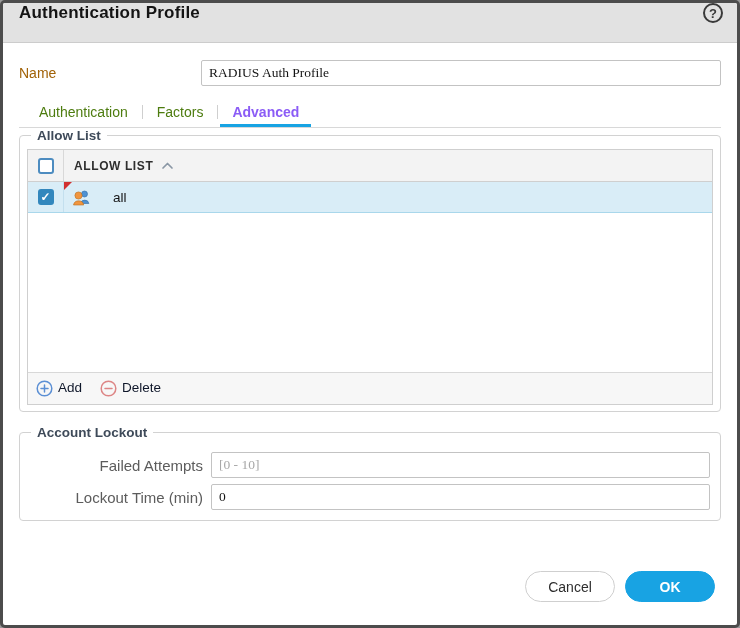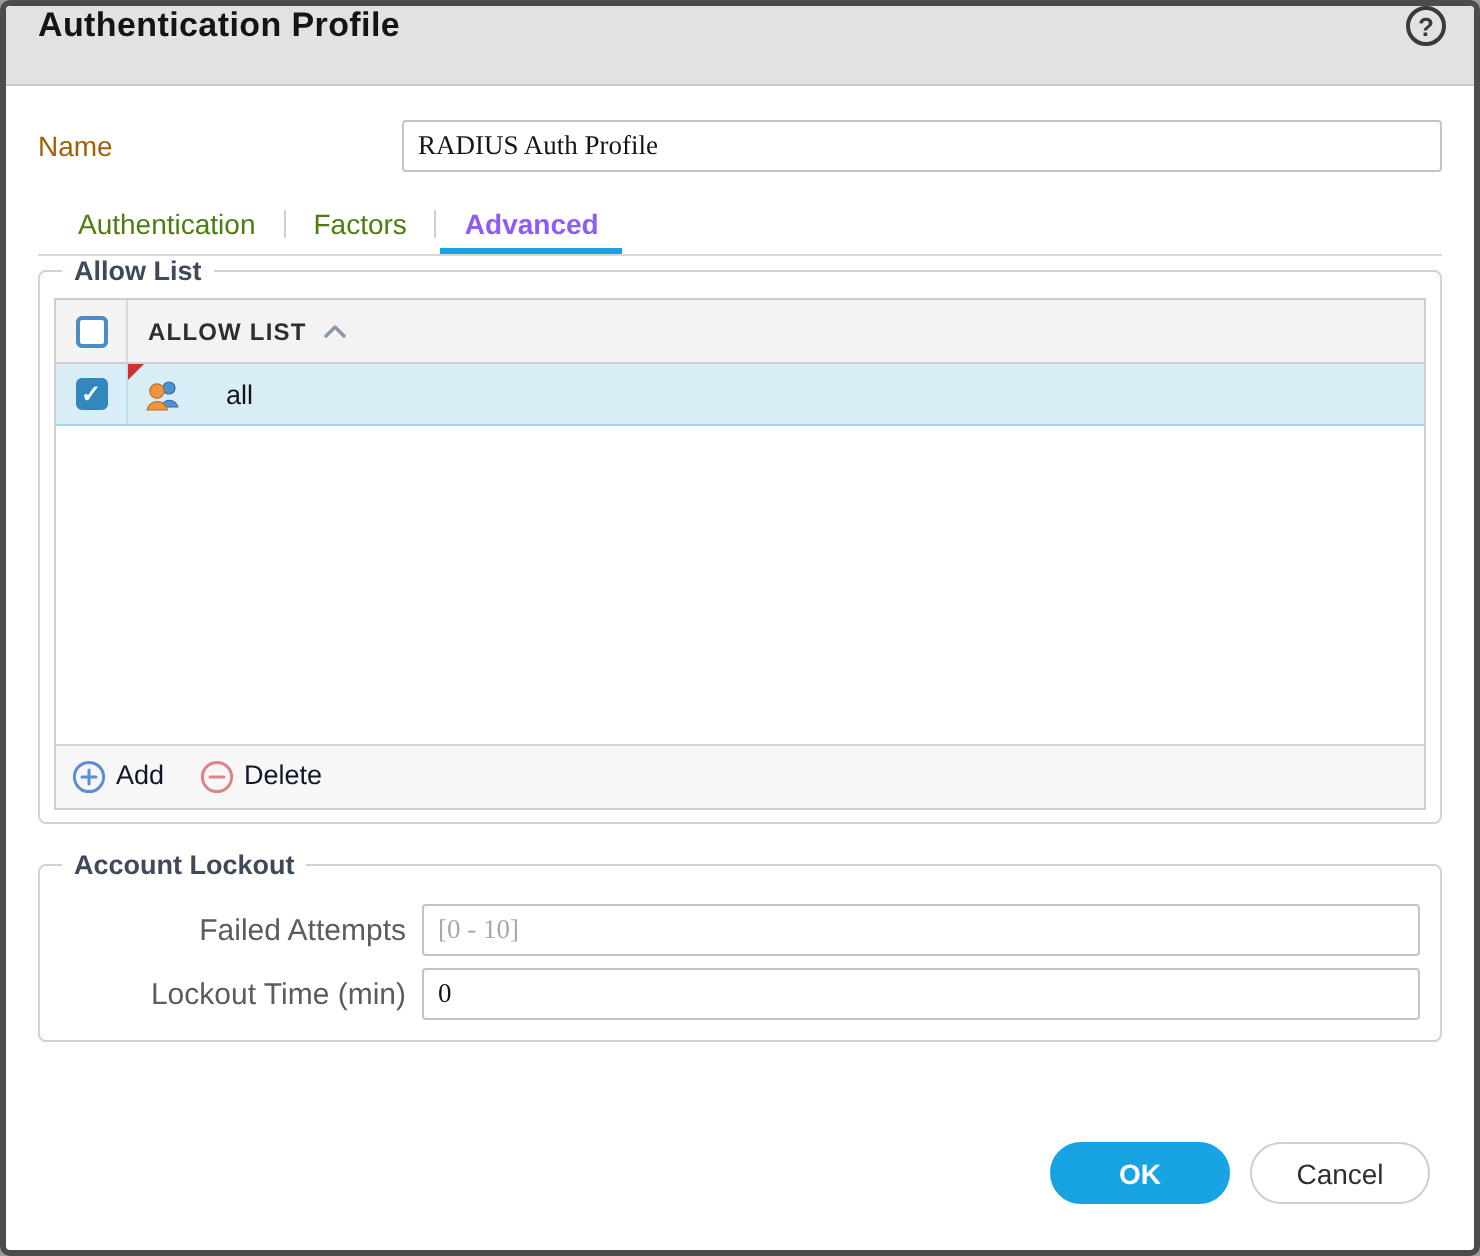--- a/index.html
+++ b/index.html
@@ -297,18 +297,18 @@
         <input class="text-input" type="text" placeholder="[0 - 10]" style="">
       </div>
 
       <div class="lockout-row">
         <span class="field-label">Lockout Time (min)</span>
         <input class="text-input" type="text" value="0" style="">
       </div>
     </fieldset>
 
     <div class="footer">
+      <button class="btn btn-secondary">Cancel</button>
       <button class="btn btn-primary">OK</button>
-      <button class="btn btn-secondary">Cancel</button>
     </div>
 
   </div>
 </div>
 
 </body></html>

